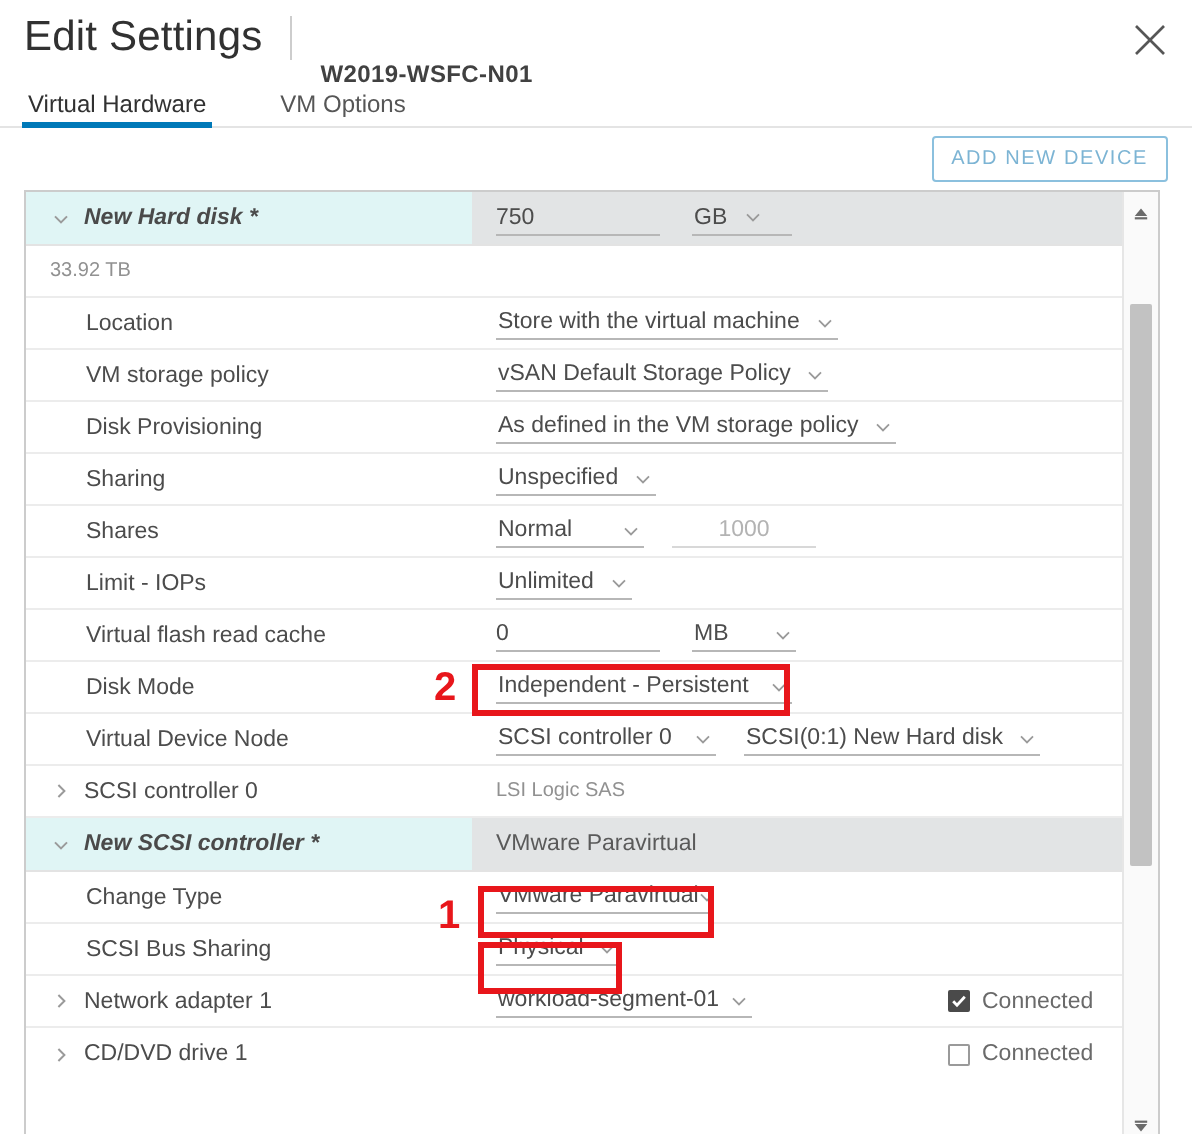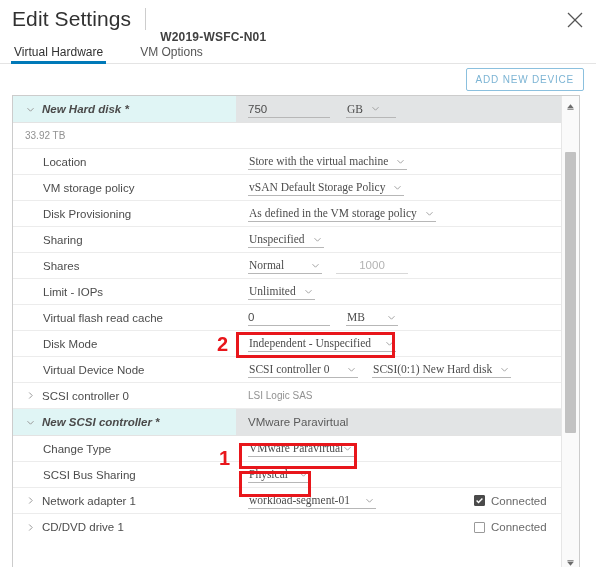--- a/index.html
+++ b/index.html
@@ -209,21 +209,21 @@
     align-items: center;
     border-bottom: 1px solid #b7b7b7;
     height: 17px;
     font-size: 11.5px;
     color: #4c4c4c;
     padding: 0 2px 0 1px;
     box-sizing: border-box;
     cursor: pointer;
     background: transparent;
   }
-  .select .sel-txt { white-space: nowrap; font-family: Liberation Serif, serif; }
+  .select .sel-txt { white-space: nowrap; }
   .select .chev {
     margin-left: 8px;
     color: #9a9a9a;
     display: inline-flex;
   }
   .select .chev svg { display: block; }
   .textinput {
     display: inline-flex;
     align-items: center;
     border-bottom: 1px solid #b7b7b7;
@@ -498,21 +498,21 @@
           </span>
         </div>
       </div>
 
       <div class="row">
         <div class="cell-label indent">
           <span class="label-txt">Disk Mode</span>
         </div>
         <div class="cell-values">
           <span class="select" style="width:148px">
-            <span class="sel-txt">Independent - Unspecified</span>
+            <span class="sel-txt">Independent - Persistent</span>
             <span class="chev" style="margin-left:auto">
                 <svg width="9" height="9" viewBox="0 0 9 9">
                   <polyline points="1.5,3.2 4.5,6.2 7.5,3.2" fill="none" stroke="currentColor" stroke-width="0.9"></polyline>
                 </svg>
               </span>
           </span>
         </div>
       </div>
 
       <div class="row">

